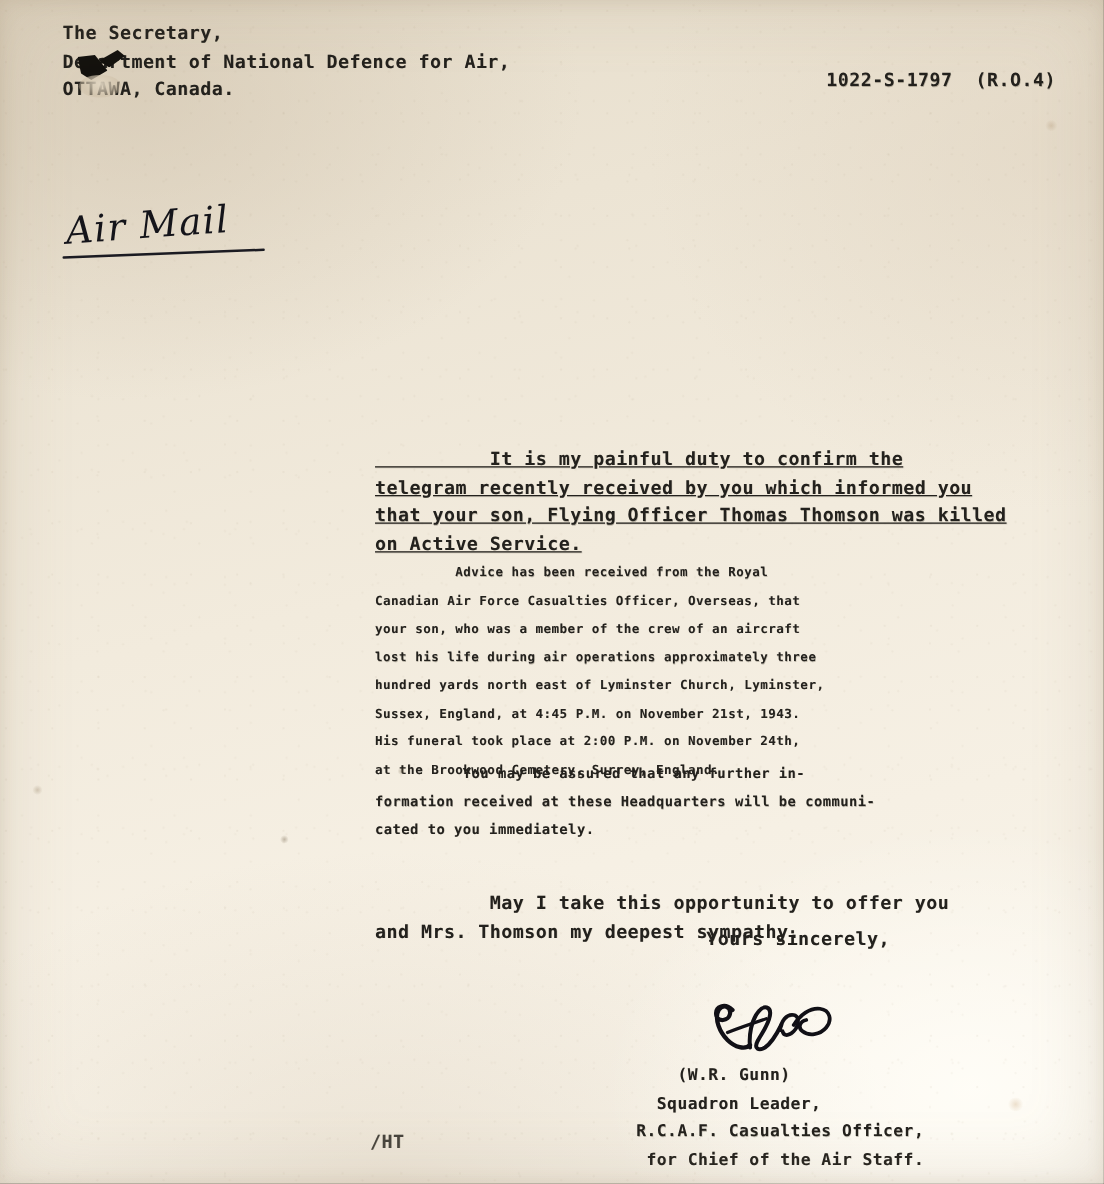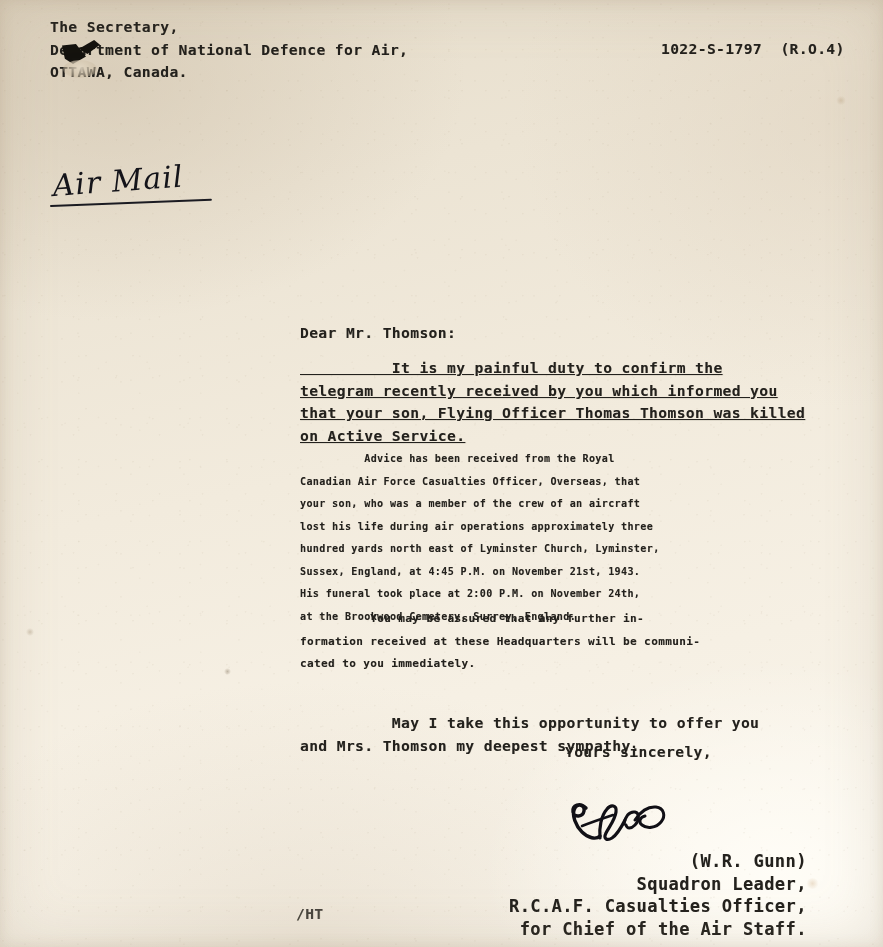--- a/index.html
+++ b/index.html
@@ -51,30 +51,30 @@
     font-weight: 700;
     letter-spacing: 0.4px;
     line-height: 22.5px;
     color: #23211d;
     text-shadow: 0.35px 0.35px 0 rgba(60,52,40,0.30);
     margin-left: 32px;
   }
   .dim { color: #3a3730; opacity: 0.92; }
 
   #header-block { left: 18px; top: 16px; font-size: 14.6px; }
-  #file-ref     { left: 629px; top: 38px; font-size: 14.6px; }
+  #file-ref     { left: 629px; top: 54px; font-size: 14.6px; }
   #date-line    { left: 437px; top: 188px; font-size: 14.6px; }
   #addressee    { left: 268px; top: 248px; font-size: 14.6px; }
   #salutation   { left: 268px; top: 322px; font-size: 14.6px; }
   #para-1       { left: 268px; top: 357px; font-size: 14.6px; text-decoration: underline; }
   #para-2       { left: 268px; top: 448px; font-size: 10px; }
   #para-3       { left: 268px; top: 608px; font-size: 11px; }
   #para-4       { left: 268px; top: 712px; font-size: 14.6px; }
   #closing      { left: 533px; top: 741px; font-size: 14.6px; }
-  #sig-block    { left: 477px; top: 850px; font-size: 17px; text-align: right; }
+  #sig-block    { left: 477px; top: 850px; font-size: 13px; text-align: left; }
   #typist-mark  { left: 264px; top: 903px; font-size: 14.6px; }
 
   
   #air-mail {
     position: absolute;
     left: 54px;
     top: 168px;
     font-family: "DejaVu Serif", "Liberation Serif", serif;
     font-style: italic;
     font-size: 30px;
@@ -153,21 +153,20 @@
   <div class="hole" id="hole-b"></div>
   <div class="hole" id="hole-c"></div>
 
   <div class="tw" id="file-ref">1022-S-1797  (R.O.4)</div>
 
   <div id="air-mail">Air Mail</div>
   <div id="air-mail-rule"></div>
 
 
 
-  <div class="tw" id="salutation">Dear Mr. Thomson:</div>
 
   <div class="tw" id="para-1">          It is my painful duty to confirm the
 telegram recently received by you which informed you
 that your son, Flying Officer Thomas Thomson was killed
 on Active Service.</div>
 
   <div class="tw" id="para-2">          Advice has been received from the Royal
 Canadian Air Force Casualties Officer, Overseas, that
 your son, who was a member of the crew of an aircraft
 lost his life during air operations approximately three

